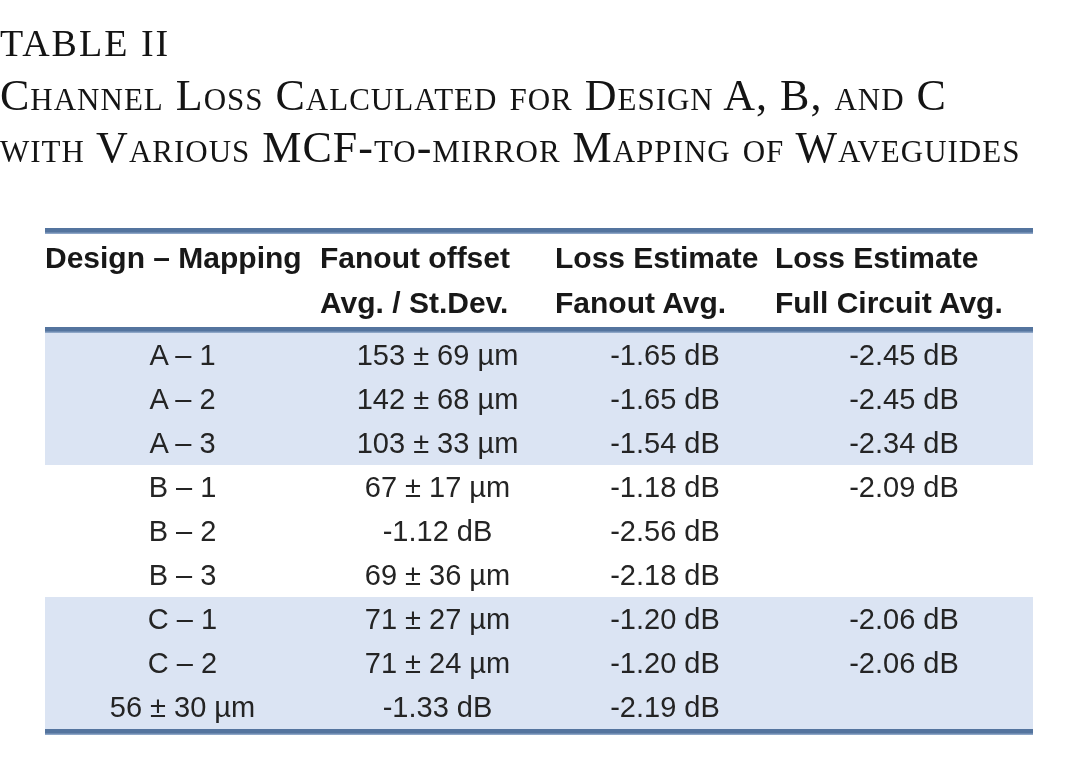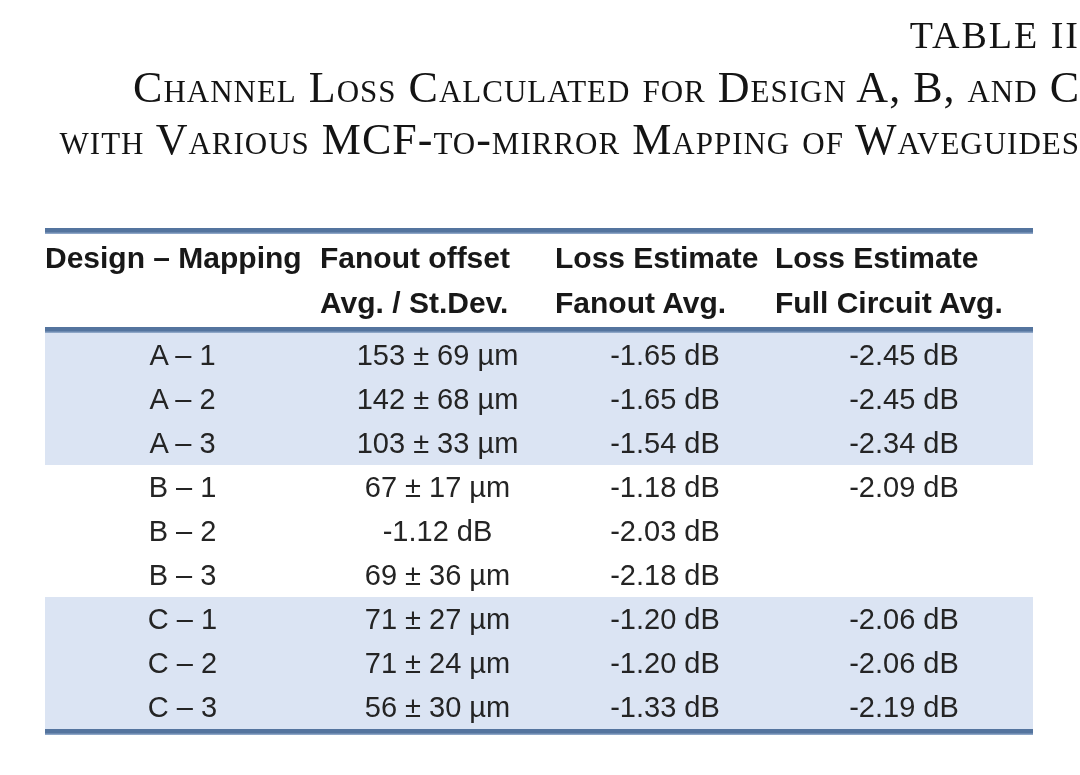--- a/index.html
+++ b/index.html
@@ -10,22 +10,22 @@
   .page {
     position: relative;
     width: 1080px;
     height: 775px;
     background: #ffffff;
     overflow: hidden;
     color: var(--text, #1f1f1f);
   }
   
   .caption-block {
-    padding-top: 8px;
-    text-align: right;
+    padding-top: 16px;
+    text-align: left;
     color: #141414;
   }
   .table-number {
     font-family: "Liberation Serif", "DejaVu Serif", serif;
     font-size: 38px;
     line-height: 54px;
     letter-spacing: 2px;
   }
   .caption-line {
     font-family: "Liberation Serif", "DejaVu Serif", serif;
@@ -141,21 +141,21 @@
     <div class="tgroup">
       <div class="trow grid-row">
         <div class="td">B – 1</div>
         <div class="td">67 ± 17 µm</div>
         <div class="td">-1.18 dB</div>
         <div class="td">-2.09 dB</div>
       </div>
       <div class="trow grid-row">
         <div class="td">B – 2</div>
         <div class="td">-1.12 dB</div>
-        <div class="td">-2.03 dB</div>
+        <div class="td">-2.56 dB</div>
       </div>
       <div class="trow grid-row">
         <div class="td">B – 3</div>
         <div class="td">69 ± 36 µm</div>
         <div class="td">-2.18 dB</div>
       </div>
     </div>
 
     <div class="tgroup band">
       <div class="trow grid-row">
@@ -164,21 +164,20 @@
         <div class="td">-1.20 dB</div>
         <div class="td">-2.06 dB</div>
       </div>
       <div class="trow grid-row">
         <div class="td">C – 2</div>
         <div class="td">71 ± 24 µm</div>
         <div class="td">-1.20 dB</div>
         <div class="td">-2.06 dB</div>
       </div>
       <div class="trow grid-row">
-        <div class="td">C – 3</div>
         <div class="td">56 ± 30 µm</div>
         <div class="td">-1.33 dB</div>
         <div class="td">-2.19 dB</div>
       </div>
     </div>
 
     <div class="rule"></div>
 
   </div>
 </div>

